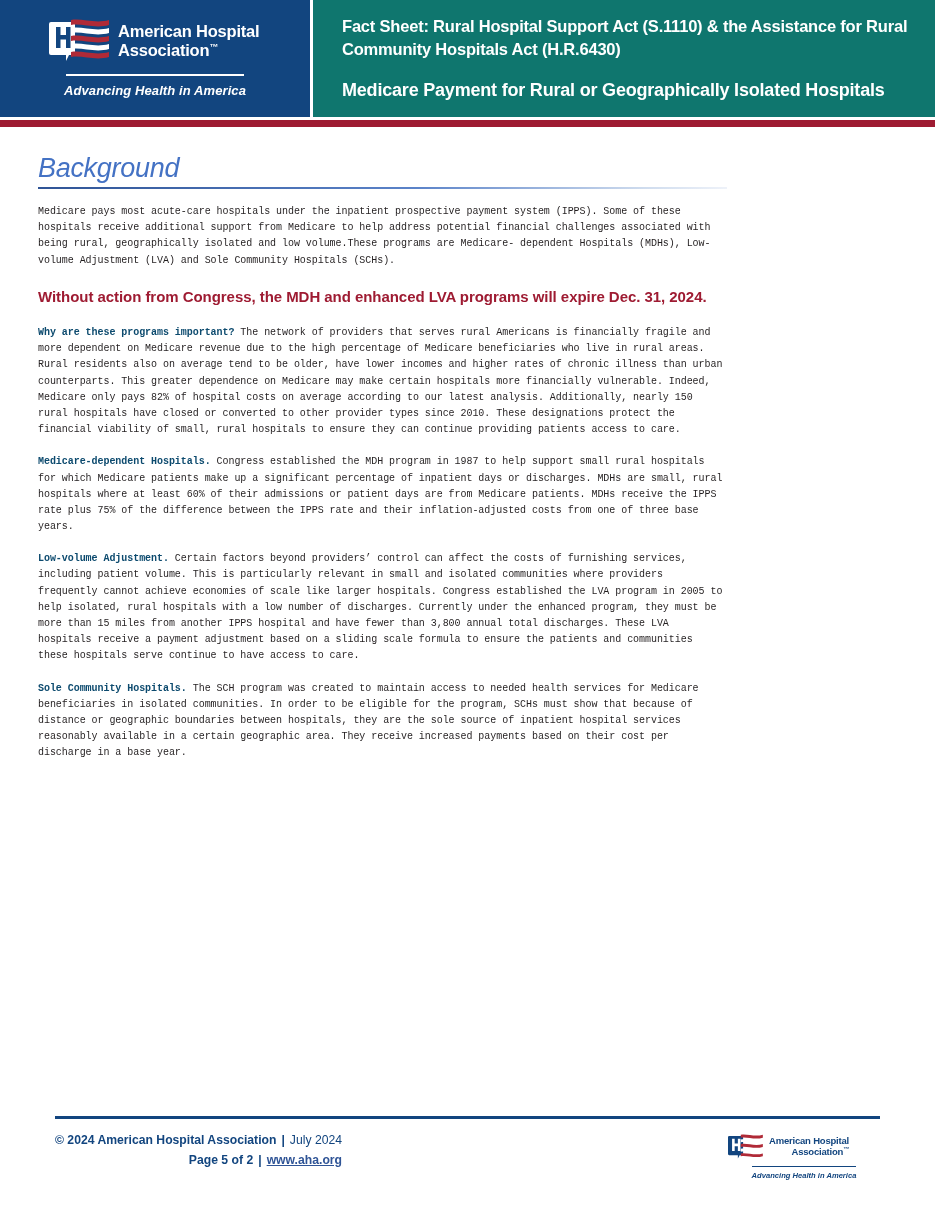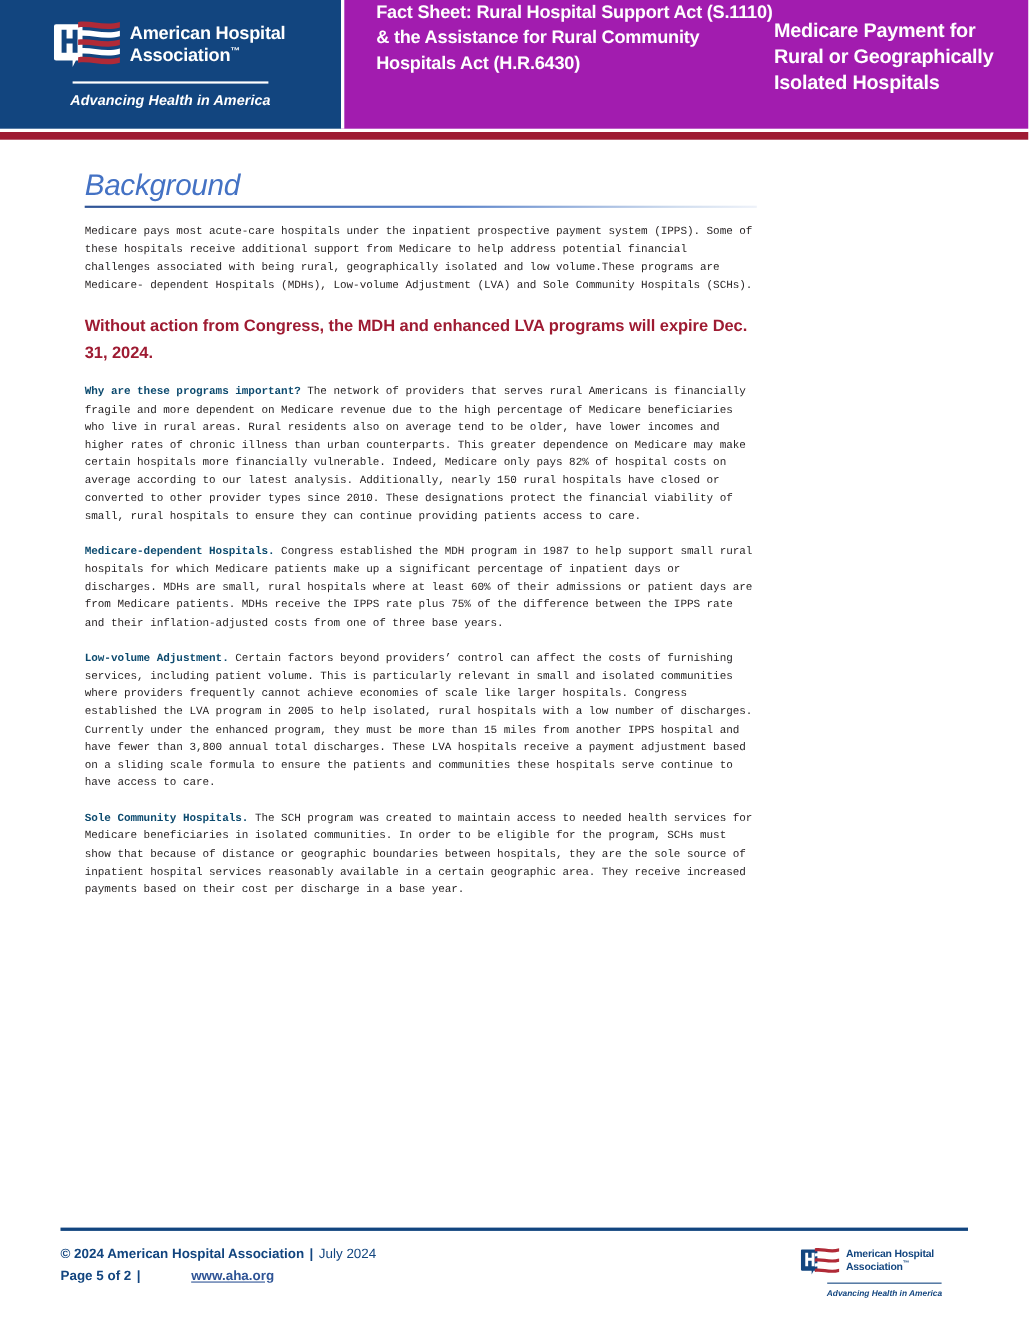--- a/index.html
+++ b/index.html
@@ -25,24 +25,24 @@
   .header-left {
     width: 310px;
     background: #12457f;
     position: relative;
     display: flex;
     align-items: center;
     justify-content: center;
   }
   .header-right {
     flex: 1;
-    background: #a21caf;
+    background: #0f766e;
     border-left: 3px solid #ffffff;
     display: flex;
-    flex-direction: row;
+    flex-direction: column;
     justify-content: center;
     padding-left: 29px;
     box-sizing: border-box;
   }
   .hdr-title {
     color: #ffffff;
     font-size: 16.5px;
     font-weight: bold;
     line-height: 1.42;
     letter-spacing: -0.2px;
@@ -99,21 +99,21 @@
 
   .rule-red {
     width: 935px;
     height: 7px;
     background: #9e1b32;
     margin-top: 3px;
   }
 
   
   .page-body {
-    padding: 0 77px;
+    padding: 0 38px;
     box-sizing: border-box;
     width: 765px;
   }
   .section-heading {
     font-style: italic;
     font-size: 27px;
     color: #4472c4;
     margin: 26px 0 0 0;
     font-weight: normal;
     letter-spacing: -0.3px;
@@ -148,20 +148,21 @@
   }
 
   
   .footer {
     position: absolute;
     left: 0;
     bottom: 0;
     width: 935px;
     padding: 0 55px;
     box-sizing: border-box;
+    text-align: right;
   }
   .footer-rule {
     height: 3px;
     background: #12457f;
     margin-bottom: 12px;
   }
   .footer-inner {
     display: flex;
     align-items: flex-start;
     justify-content: space-between;
@@ -172,21 +173,20 @@
     font-size: 12.2px;
     font-weight: bold;
     line-height: 1.6;
   }
   .footer-text .sep { font-weight: bold; padding: 0 5px; }
   .footer-text .date { font-weight: normal; }
   .footer-link {
     color: #2f5496;
     text-decoration: underline;
     font-weight: bold;
-    margin-left: 41px;
   }
 
   
   .aha-logo-sm {
     display: flex;
     flex-direction: column;
     align-items: center;
     width: 152px;
     margin-top: 2px;
   }

